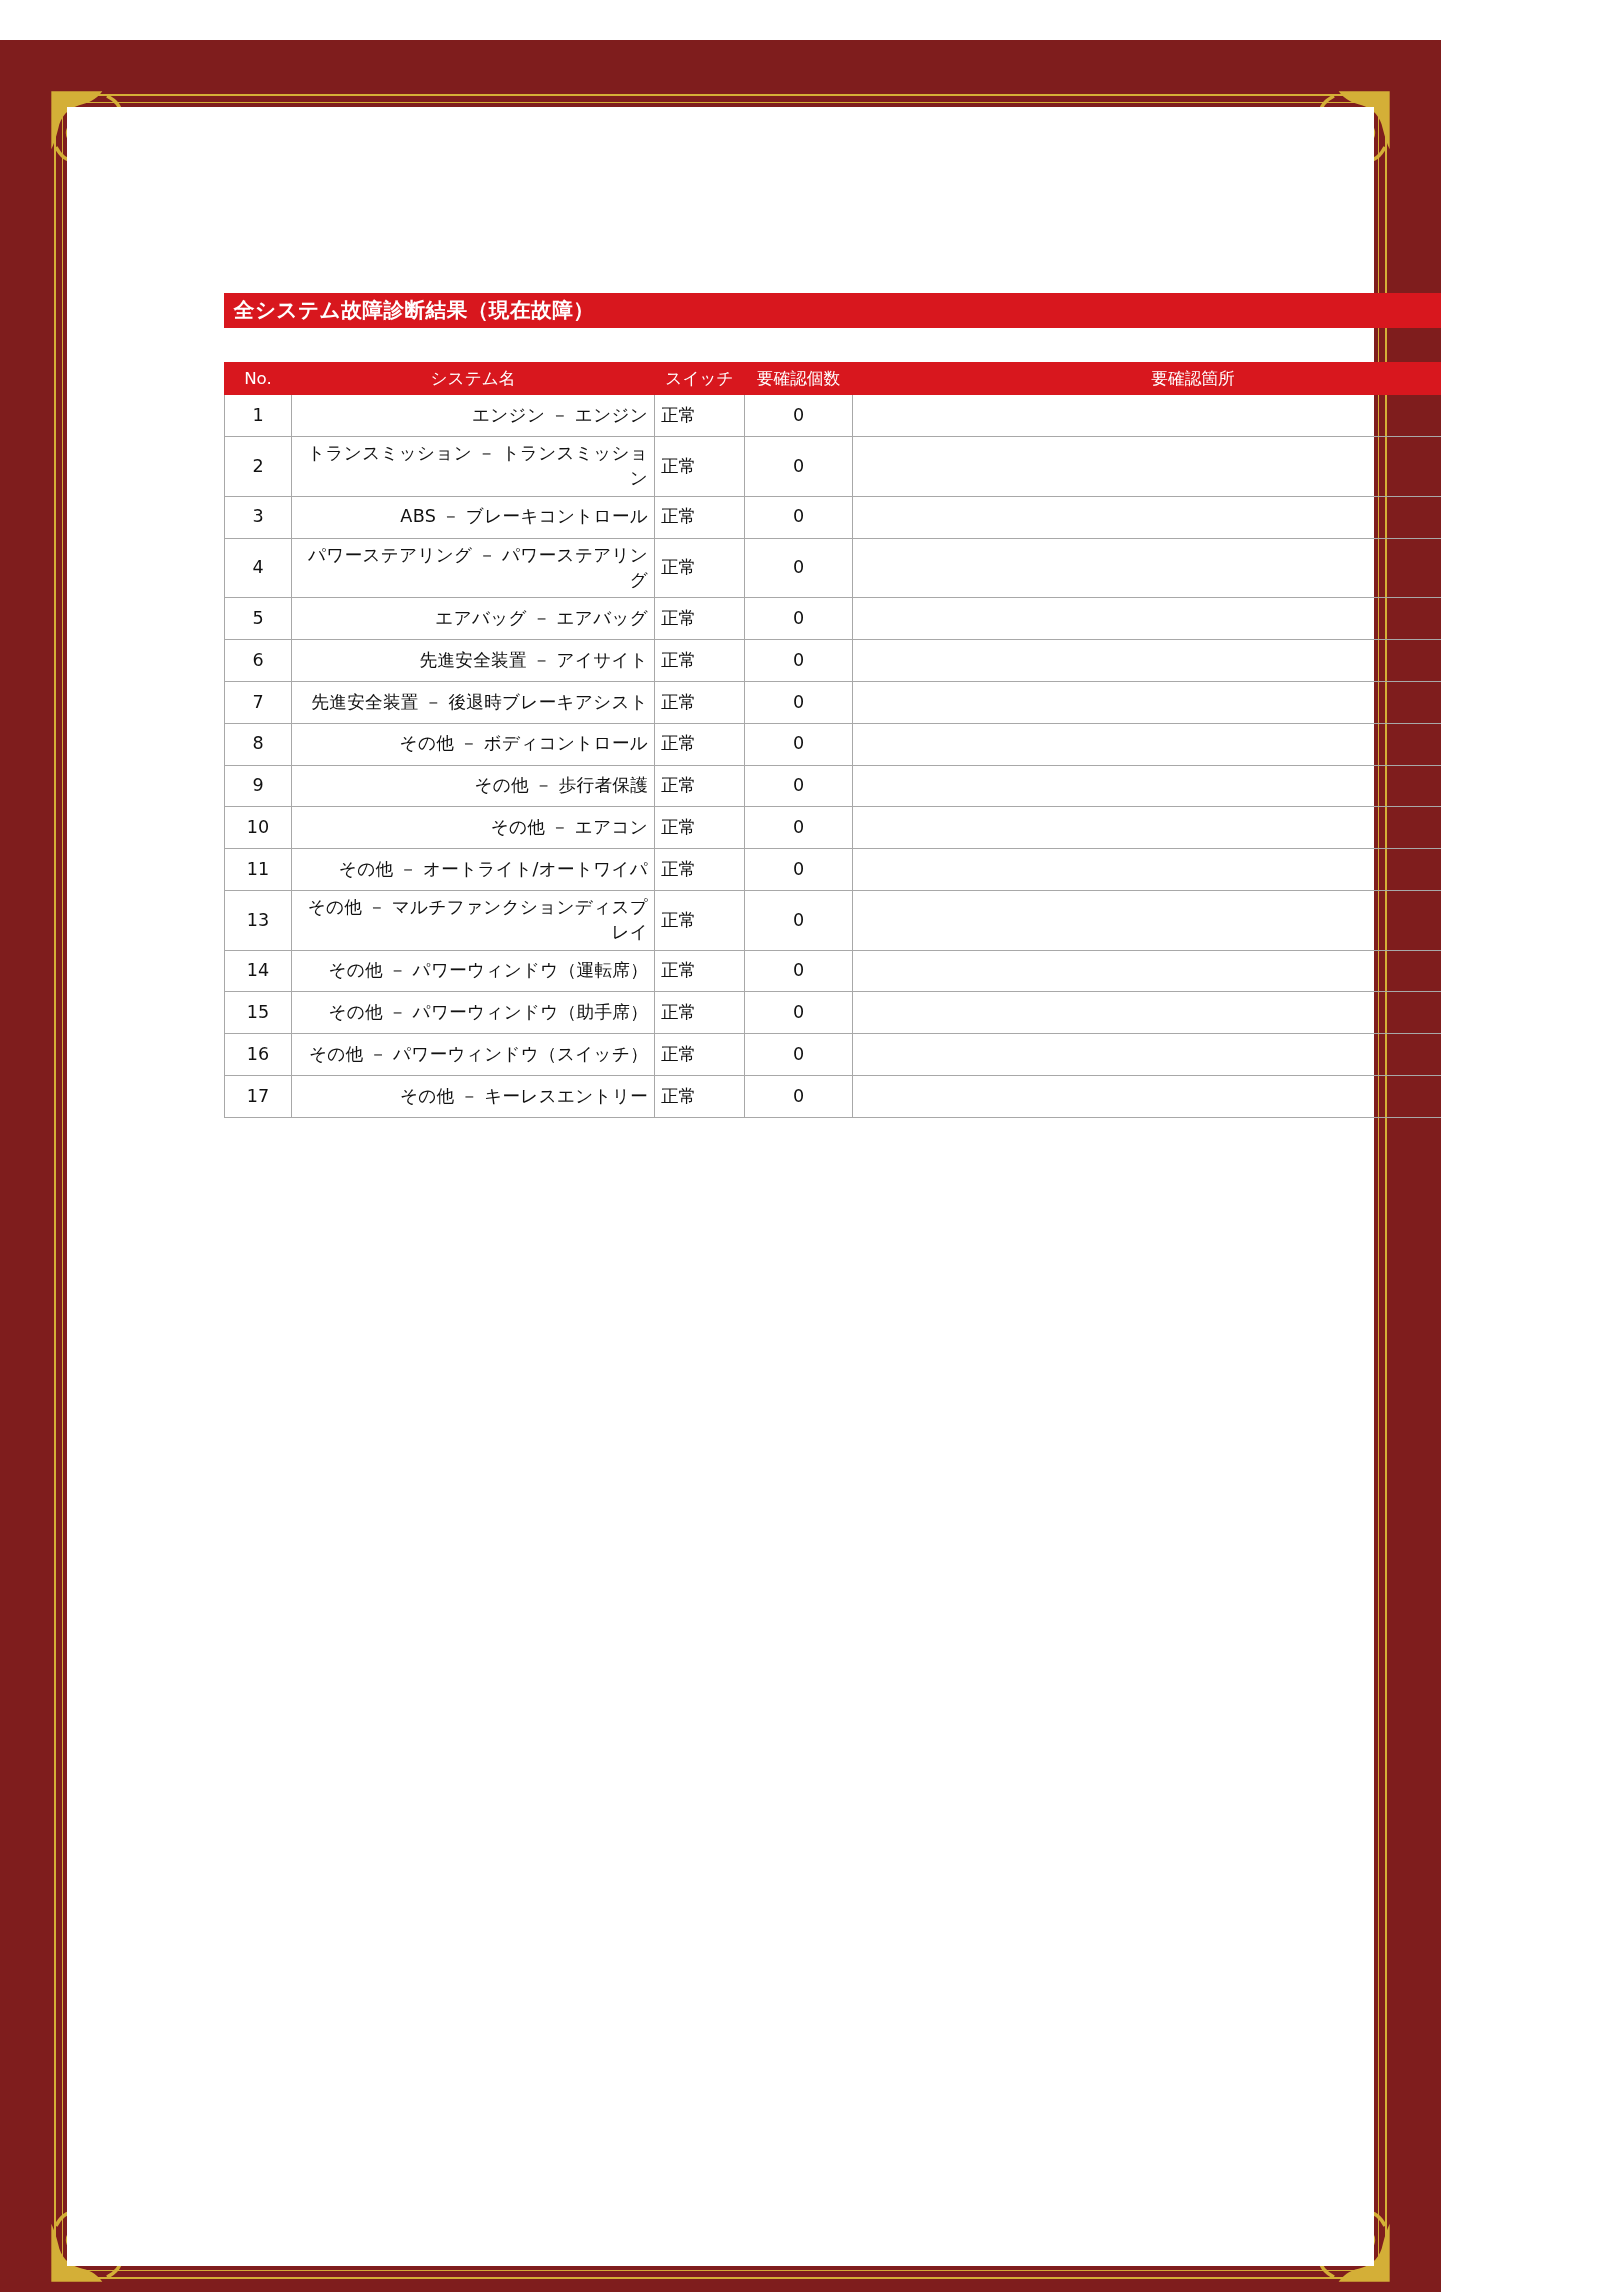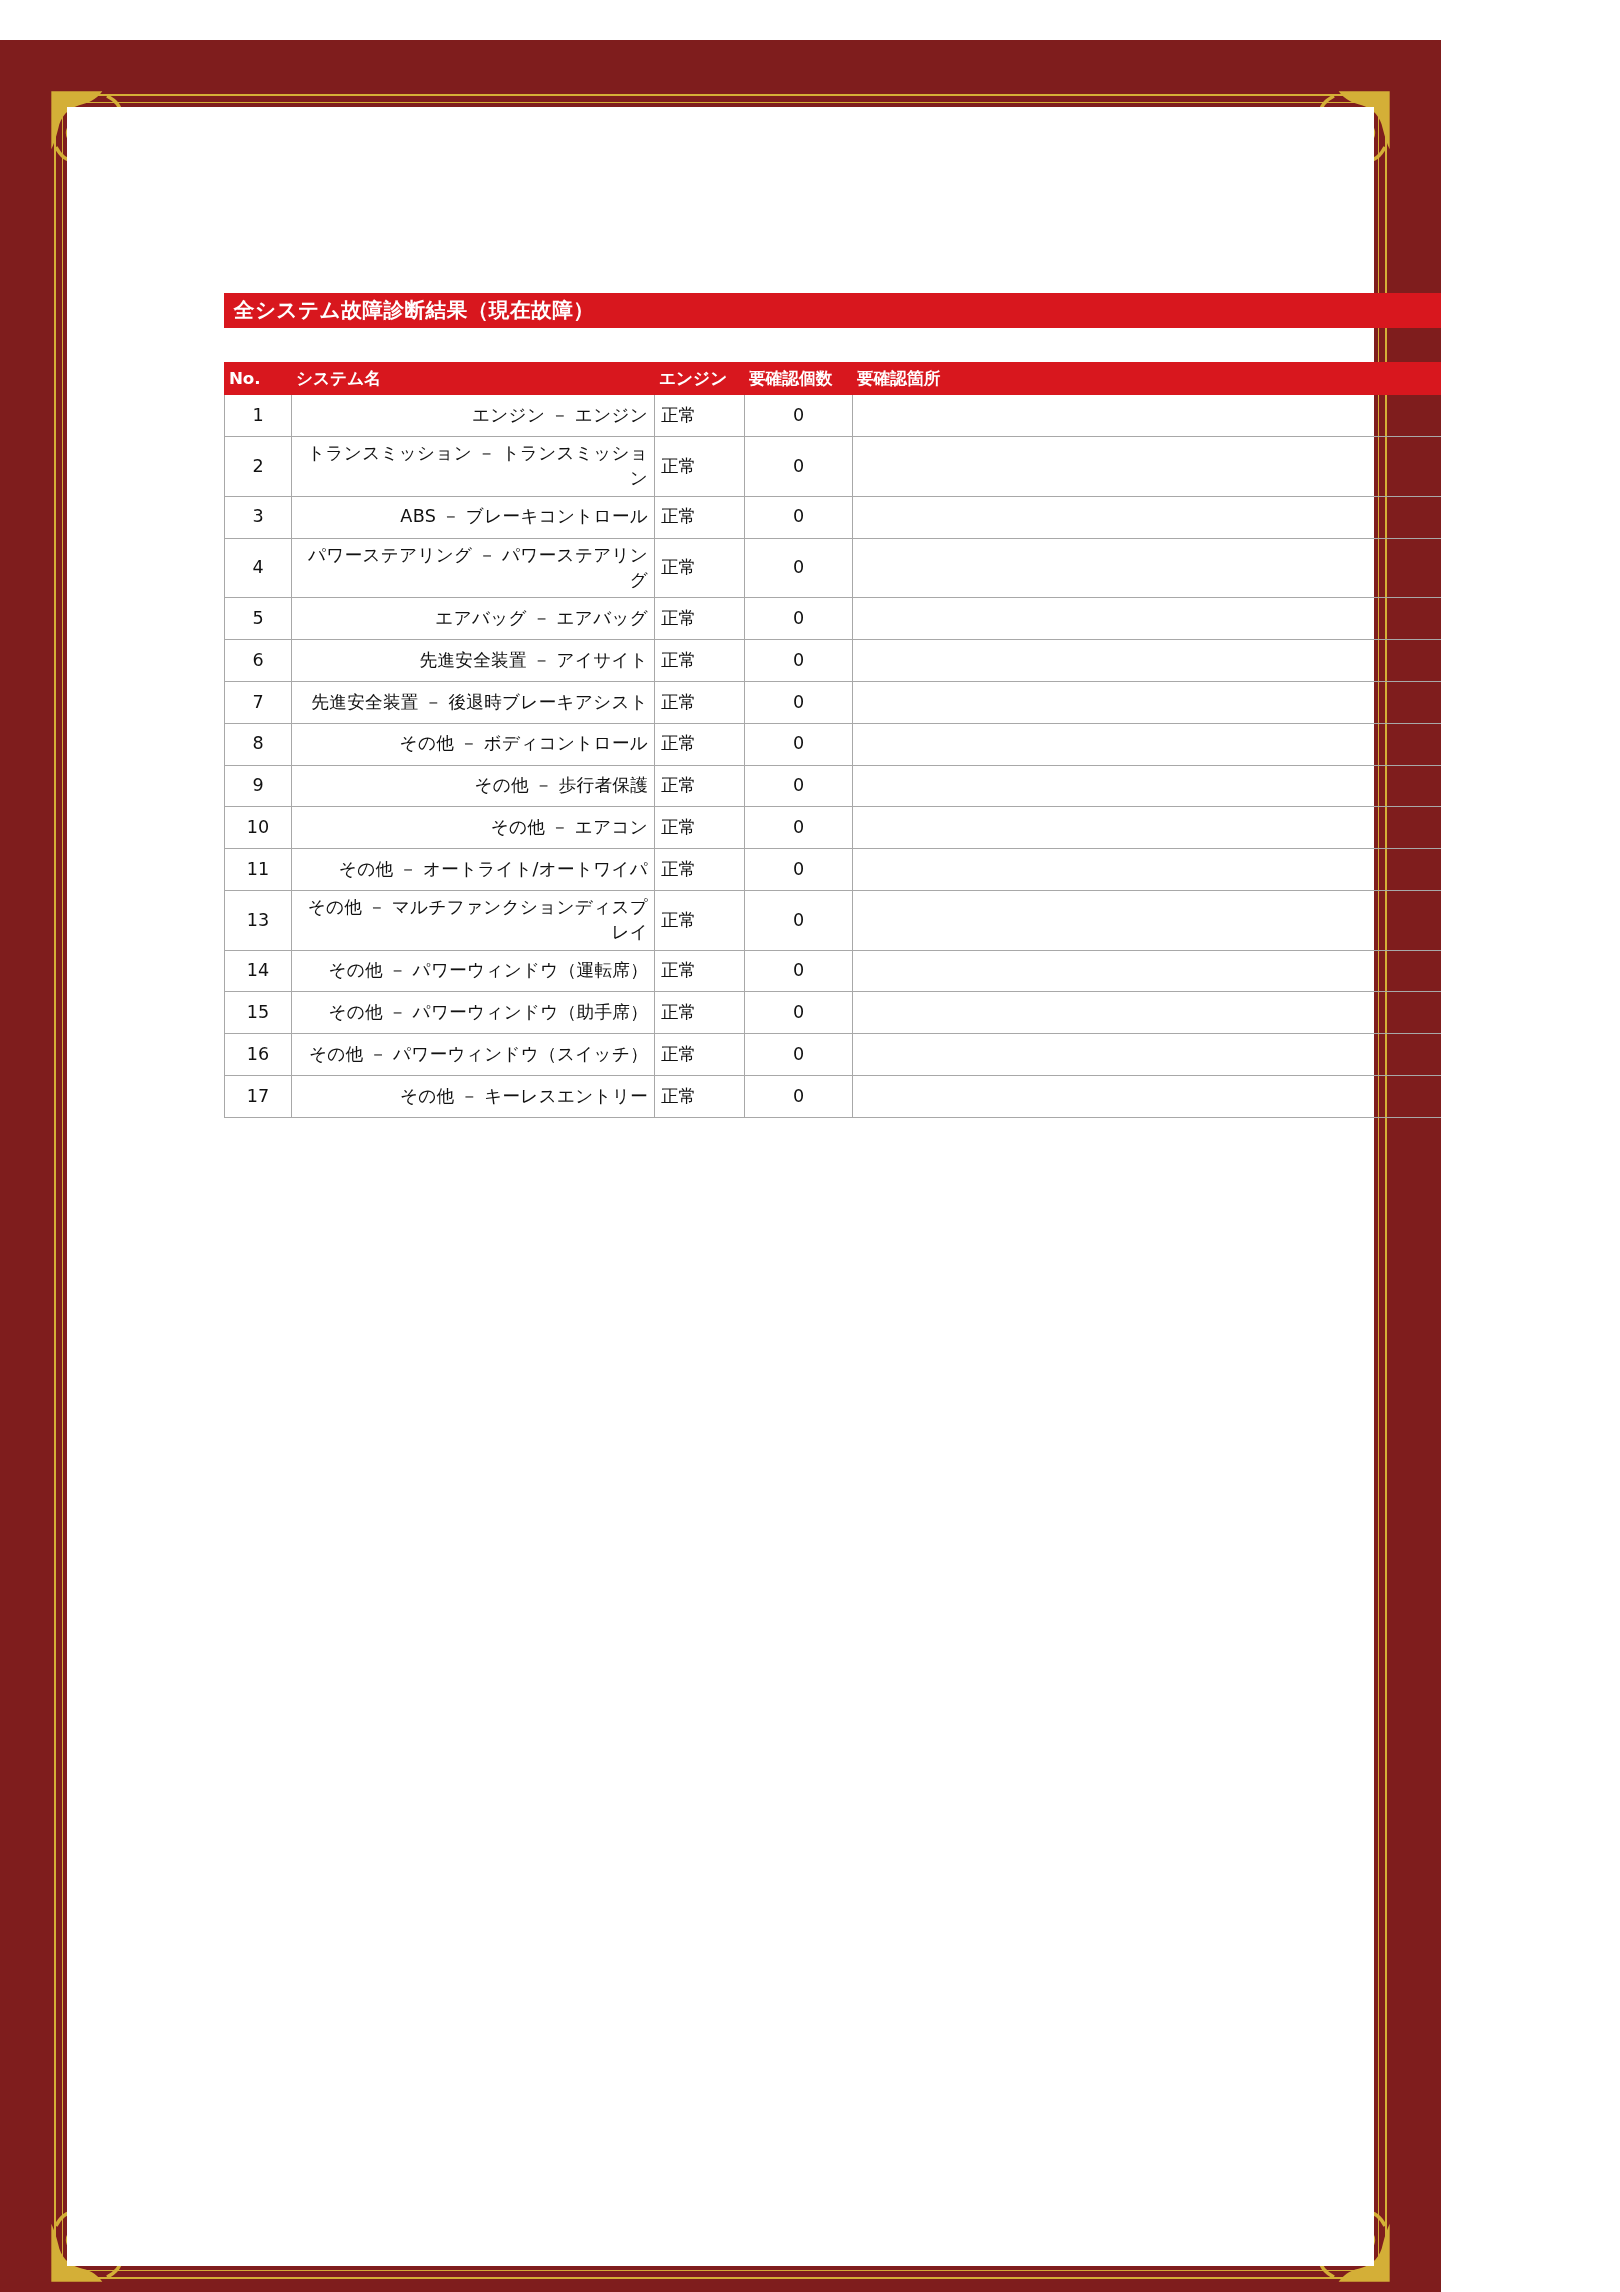--- a/index.html
+++ b/index.html
@@ -87,25 +87,25 @@
     margin-top: 34px;
     border-collapse: collapse;
     width: 1308px;
     table-layout: fixed;
     font-size: 17.6px;
     color: #111;
   }
   table.result th {
     background: #d8171e;
     color: #ffffff;
-    font-weight: bold;
+    font-weight: normal;
     font-size: 16.7px;
     border: 1px solid #d8171e;
     padding: 2.9px 3.9px;
-    text-align: left;
+    text-align: center;
     height: 25.5px;
     line-height: 19.6px;
   }
   table.result td {
     border: 1px solid #a8a8a8;
     padding: 3.9px 5.9px;
     vertical-align: middle;
     line-height: 25.5px;
     height: 33px;
   }
@@ -177,21 +177,21 @@
           <col class="c-no">
           <col class="c-system">
           <col class="c-result">
           <col class="c-count">
           <col class="c-place">
         </colgroup>
         <thead>
           <tr>
             <th>No.</th>
             <th>システム名</th>
-            <th>エンジン</th>
+            <th>スイッチ</th>
             <th>要確認個数</th>
             <th>要確認箇所</th>
           </tr>
         </thead>
         <tbody>
             <tr>
               <td class="no">1</td>
               <td class="system">エンジン － エンジン</td>
               <td class="result">正常</td>
               <td class="count">0</td>

